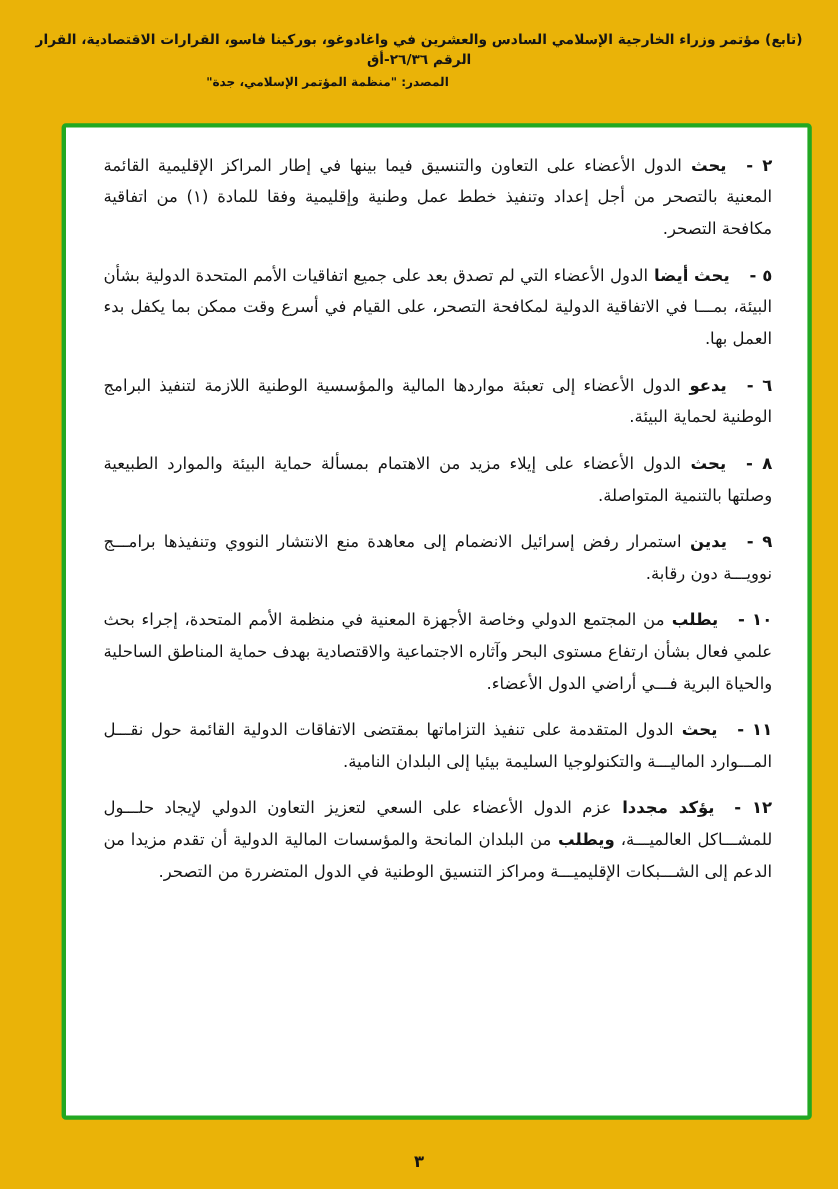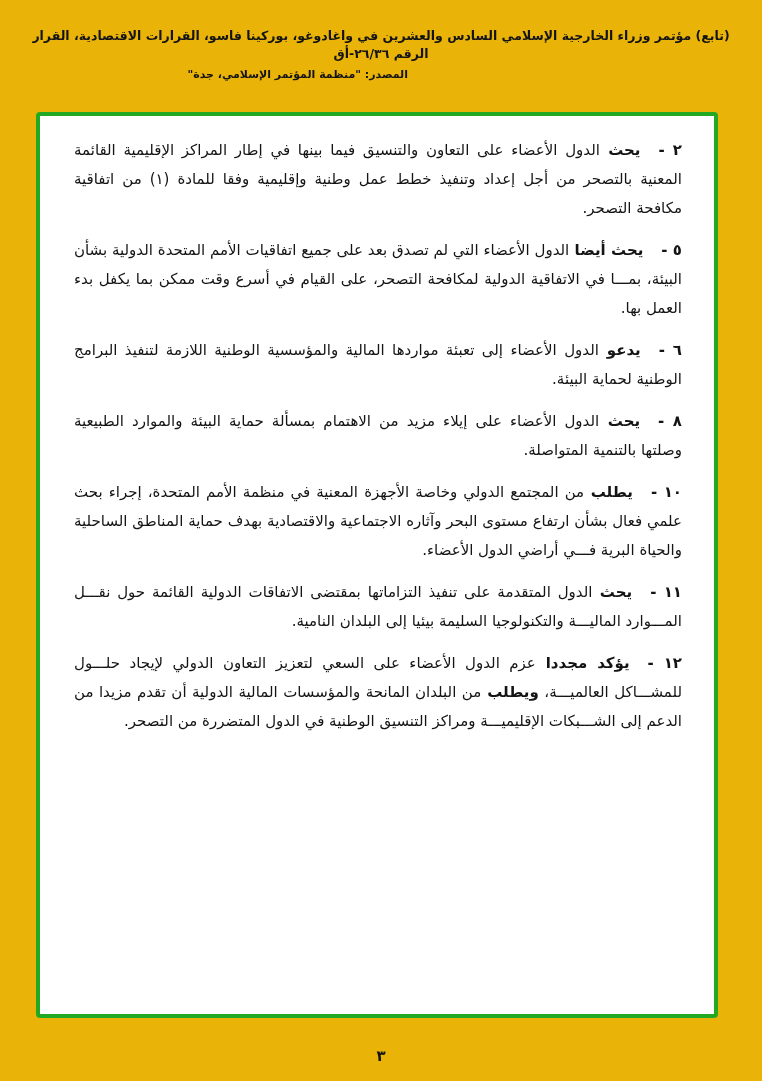--- a/index.html
+++ b/index.html
@@ -20,21 +20,21 @@
   .header-line1 {
     font-size: 12.5px; font-weight: bold; text-align: center;
     line-height: 18px;
   }
   .header-line2 {
     font-size: 11px; font-weight: bold; text-align: right;
     margin-top: 5px; margin-right: 328px; white-space: nowrap;
   }
   .res-box {
     position: absolute;
-    top: 112px; right: 44px;
+    top: 112px; right: 24px;
     width: 682px; height: 906px;
     border: 4px solid #a21caf;
     border-radius: 4px;
     padding: 20px 32px 16px 34px;
     background: #ffffff;
   }
   .clause {
     font-size: 15px; line-height: 29px;
     text-align: justify;
     margin-bottom: 13px;
@@ -60,20 +60,21 @@
   <div class="header">
     <div class="header-line1">(تابع) مؤتمر وزراء الخارجية الإسلامي السادس والعشرين في واغادوغو، بوركينا فاسو، القرارات الاقتصادية، القرار الرقم ٢٦/٣٦-أق</div>
     <div class="header-line2">المصدر: "منظمة المؤتمر الإسلامي، جدة"</div>
   </div>
 
   <div class="res-box" style="border-color: rgb(34, 168, 34);">
       <p class="clause"><span class="num">٢ -</span><span class="lead">يحث </span><span class="body">الدول الأعضاء على التعاون والتنسيق فيما بينها في إطار المراكز الإقليمية القائمة المعنية بالتصحر من أجل إعداد وتنفيذ خطط عمل وطنية وإقليمية وفقا للمادة (١) من اتفاقية مكافحة التصحر.</span></p>
       <p class="clause"><span class="num">٥ -</span><span class="lead">يحث أيضا </span><span class="body">الدول الأعضاء التي لم تصدق بعد على جميع اتفاقيات الأمم المتحدة الدولية بشأن البيئة، بمـــا في الاتفاقية الدولية لمكافحة التصحر، على القيام في أسرع وقت ممكن بما يكفل بدء العمل بها.</span></p>
       <p class="clause"><span class="num">٦ -</span><span class="lead">يدعو </span><span class="body">الدول الأعضاء إلى تعبئة مواردها المالية والمؤسسية الوطنية اللازمة لتنفيذ البرامج الوطنية لحماية البيئة.</span></p>
       <p class="clause"><span class="num">٨ -</span><span class="lead">يحث </span><span class="body">الدول الأعضاء على إيلاء مزيد من الاهتمام بمسألة حماية البيئة والموارد الطبيعية وصلتها بالتنمية المتواصلة.</span></p>
+      <p class="clause"><span class="num">٩ -</span><span class="lead">يدين </span><span class="body">استمرار رفض إسرائيل الانضمام إلى معاهدة منع الانتشار النووي وتنفيذها برامـــج نوويـــة دون رقابة.</span></p>
       <p class="clause"><span class="num">١٠ -</span><span class="lead">يطلب </span><span class="body">من المجتمع الدولي وخاصة الأجهزة المعنية في منظمة الأمم المتحدة، إجراء بحث علمي فعال بشأن ارتفاع مستوى البحر وآثاره الاجتماعية والاقتصادية بهدف حماية المناطق الساحلية والحياة البرية فـــي أراضي الدول الأعضاء.</span></p>
       <p class="clause"><span class="num">١١ -</span><span class="lead">يحث </span><span class="body">الدول المتقدمة على تنفيذ التزاماتها بمقتضى الاتفاقات الدولية القائمة حول نقـــل المـــوارد الماليـــة والتكنولوجيا السليمة بيئيا إلى البلدان النامية.</span></p>
       <p class="clause"><span class="num">١٢ -</span><span class="lead">يؤكد مجددا </span><span class="body">عزم الدول الأعضاء على السعي لتعزيز التعاون الدولي لإيجاد حلـــول للمشـــاكل العالميـــة، </span><span class="lead">ويطلب </span><span class="body">من البلدان المانحة والمؤسسات المالية الدولية أن تقدم مزيدا من الدعم إلى الشـــبكات الإقليميـــة ومراكز التنسيق الوطنية في الدول المتضررة من التصحر.</span></p>
     </div>
 
   <div class="footer">٣</div>
 
 </div>
 
 </body></html>

